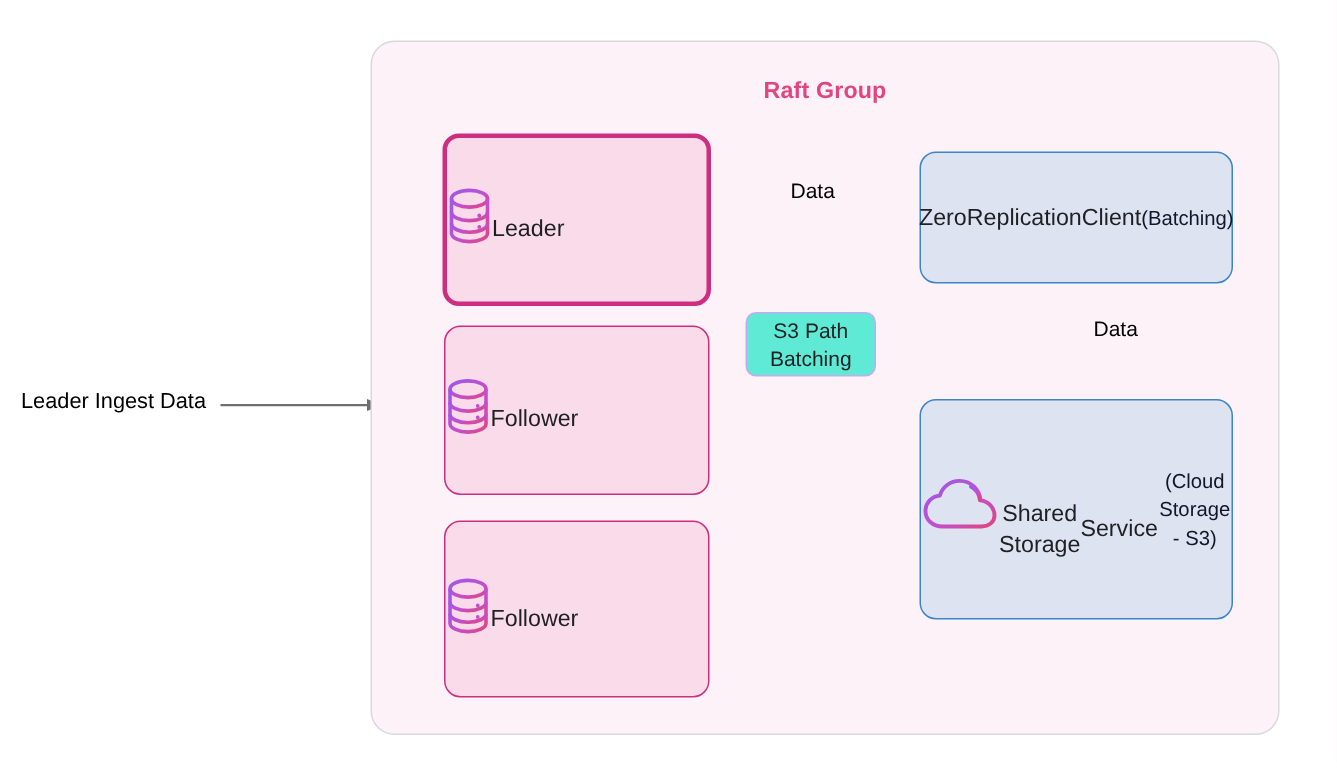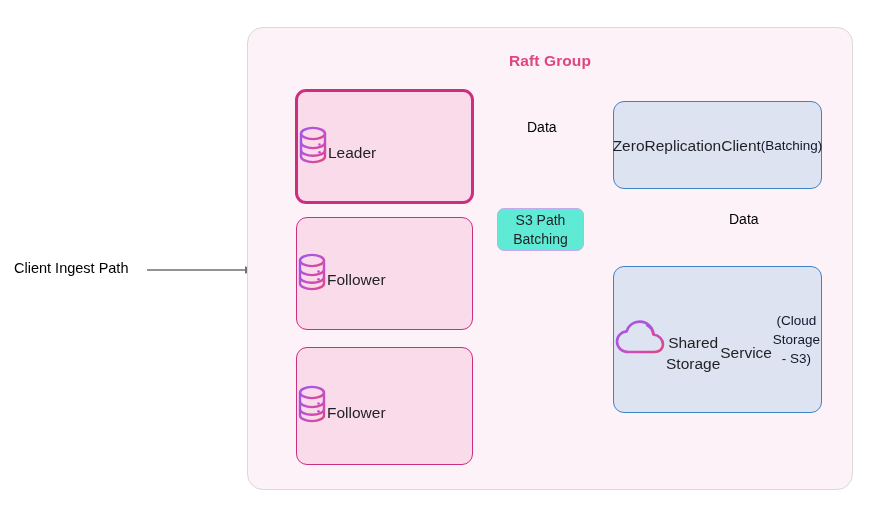--- a/index.html
+++ b/index.html
@@ -279,21 +279,21 @@
                  C 14.2 6.6, 19.5 2.6, 25.8 2.6 C 33.1 2.6, 39.1 8.3, 39.6 15.5
                  C 45 16.2, 49 20.6, 49 25.6 C 49 29.9, 45.3 33, 40.3 33 Z" fill="none" stroke="url(#cloudGrad)" stroke-width="2.6" stroke-linejoin="round"></path>
         <path d="M 33.2 6.4 C 36.6 8.2, 38.8 11.6, 39.2 15.4" fill="none" stroke="url(#cloudGrad)" stroke-width="2.4" stroke-linecap="round"></path>
       </svg>
     </span>
     <div class="svc-title">Shared Storage</div>
     <div class="svc-title">Service</div>
     <div class="svc-sub">(Cloud Storage - S3)</div>
   </div>
 
-  <div class="edge-label label-client">Client Ingest Path</div>
+  <div class="edge-label label-client">Leader Ingest Data</div>
 
   <div class="edge-label label-data-top">Data</div>
 
   <div class="edge-label label-data-mid">Data</div>
 
   <div class="meta-chip">
     <span>S3 Path</span>
     <span>Batching</span>
   </div>
 

